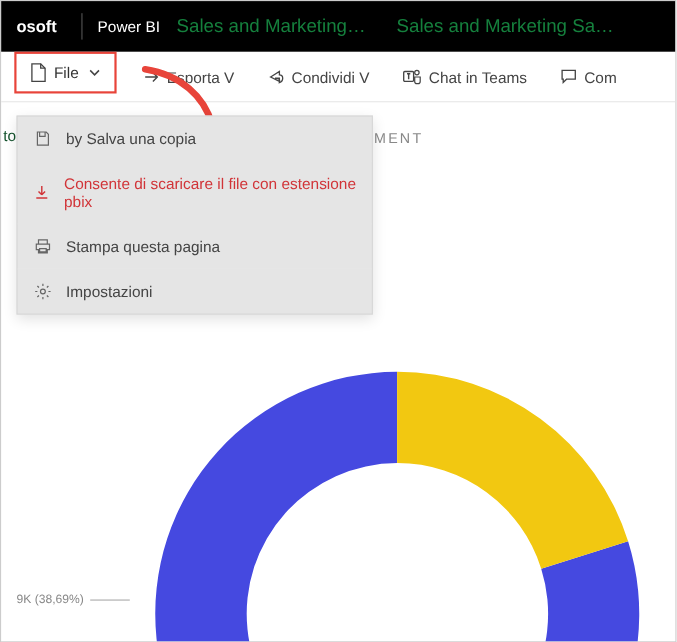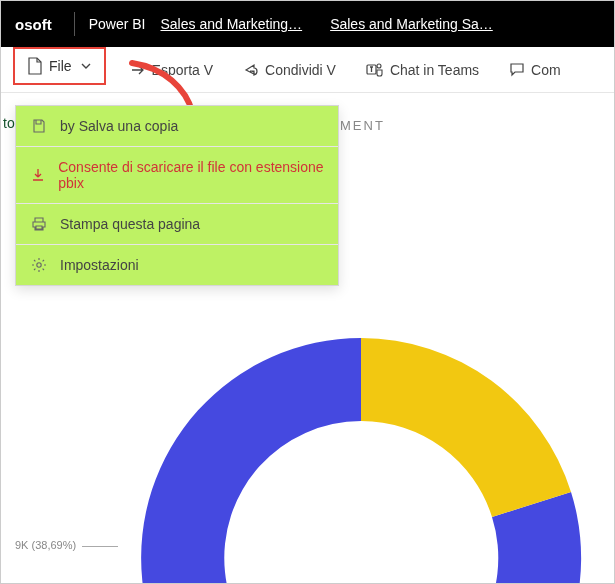--- a/index.html
+++ b/index.html
@@ -17,21 +17,21 @@
     background: #000000;
     color: #ffffff;
     display: flex;
     align-items: center;
     padding: 16px 14px;
     font-size: 15px;
   }
   .topbar .brand-left { font-weight: 600; margin-right: 8px; }
   .topbar .divider { width: 1px; height: 24px; background: #555; margin: 0 14px; }
   .topbar .brand { font-size: 14px; font-weight: 400; margin-right: 15px; }
-  .topbar .breadcrumb { color: #ffffff; font-size: 14px; margin-right: 28px; text-decoration: underline; }
+  .topbar .breadcrumb { color: #15803d; font-size: 17px; margin-right: 28px; }
   .toolbar {
     height: 46px;
     display: flex;
     padding: 0 12px;
     gap: 18px;
     border-bottom: 1px solid #e6e6e6;
     position: relative;
   }
   .tool-btn {
     display: inline-flex;
@@ -48,21 +48,21 @@
     height: 38px;
     color: #333;
   }
   .file-btn .chev { margin-left: 2px; }
   .icon-svg { flex: 0 0 auto; }
   .dropdown {
     position: absolute;
     top: 104px;
     left: 14px;
     width: 324px;
-    background: #bef264;
+    background: #e5e5e5;
     border: 1px solid #d6d6d6;
     box-shadow: 0 4px 12px rgba(0,0,0,0.12);
     z-index: 10;
     font-size: 14px;
     color: #444;
   }
   .dropdown .dd-item {
     display: flex;
     align-items: center;
     gap: 12px;

